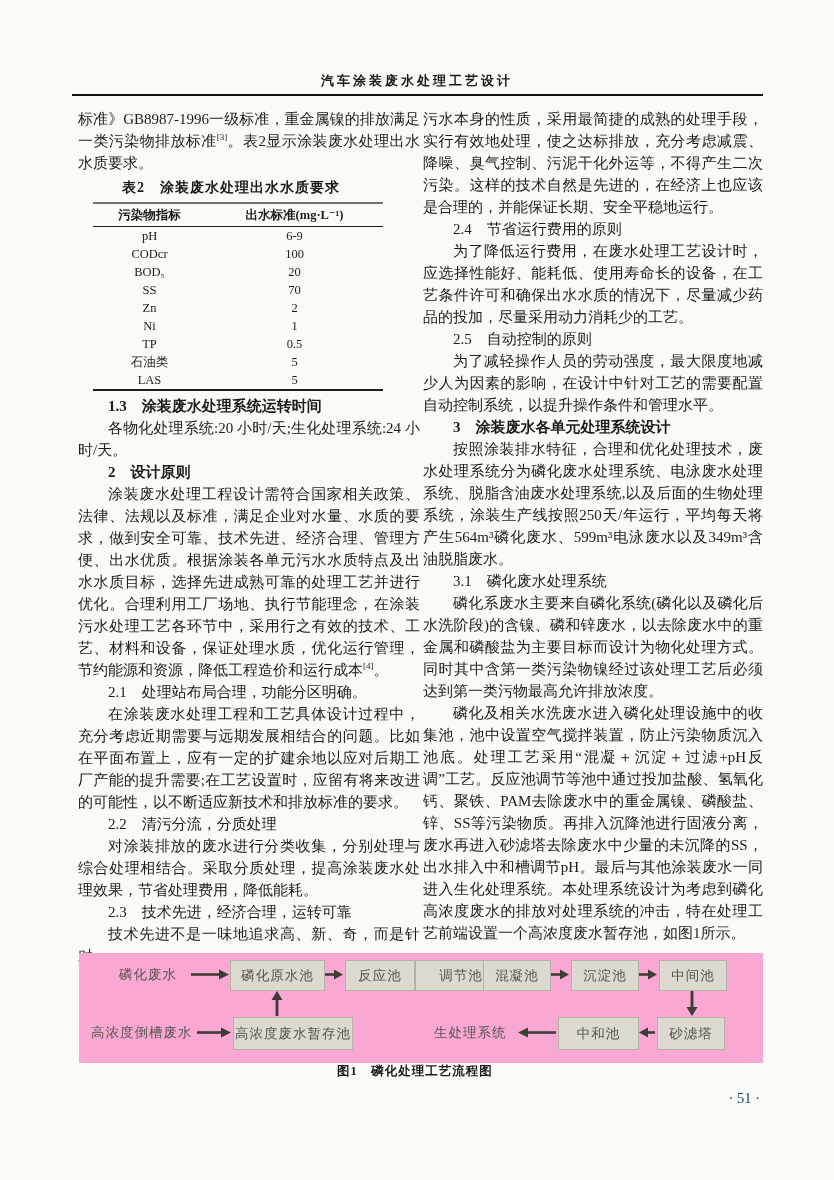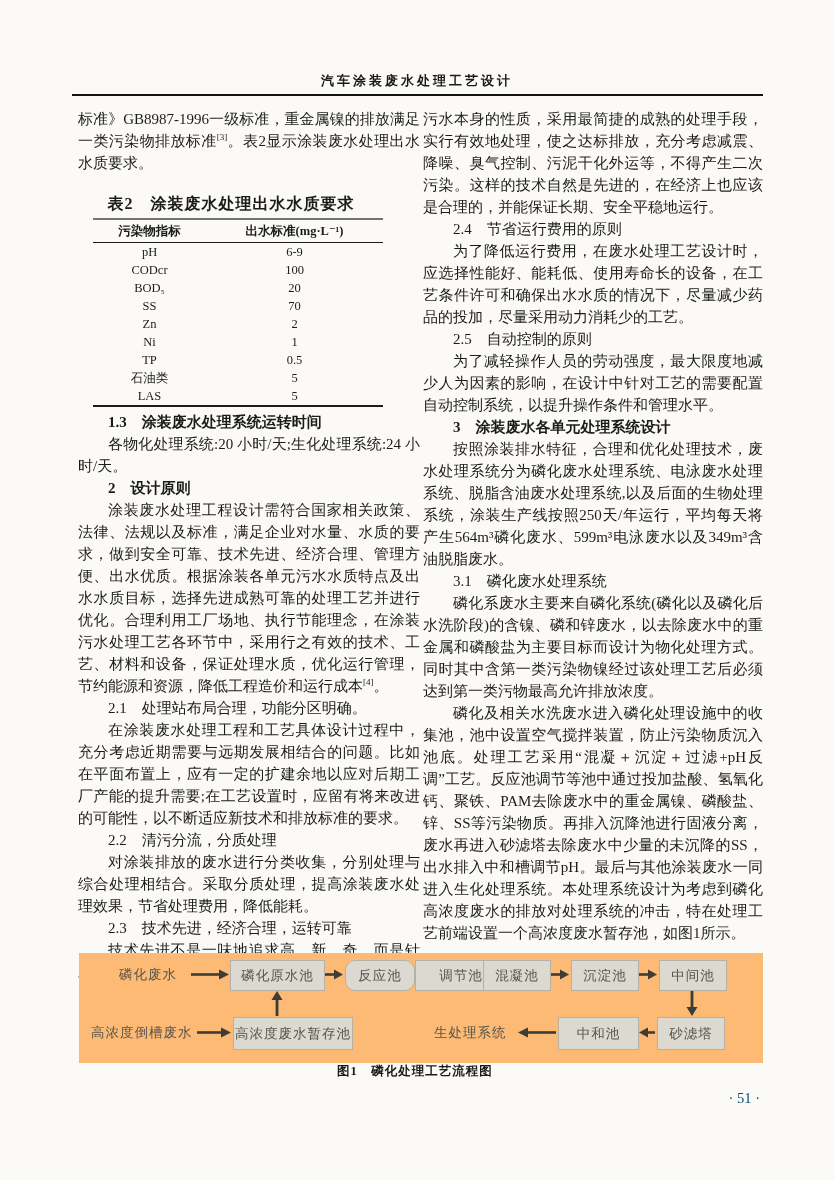--- a/index.html
+++ b/index.html
@@ -26,38 +26,38 @@
   .col-left{left:78px;width:342px;}
   .col-right{left:423px;width:340px;}
   .col p,.col div.h{margin:0;}
   .ind{text-indent:2em;}
   .h{text-indent:2em;}
   .h.b{font-weight:bold;}
   sup{font-size:9px;line-height:0;vertical-align:super;}
 
   
   .tbl-title{
-    margin:19px 0 3px 0;text-align:center;font-size:16px;font-weight:bold;
+    margin:3px 0 3px 0;text-align:center;font-size:14px;font-weight:bold;
     text-indent:0;letter-spacing:1px;width:306px;
   }
   table.wq{
     border-collapse:collapse;margin:0 0 4px 15px;width:290px;
     border-top:2px solid #737373;border-bottom:2px solid #1c1c1c;
     font-size:12.5px;line-height:18px;
   }
   table.wq th{
     font-weight:bold;border-bottom:1.5px solid #1c1c1c;
     padding:2px 0;text-align:center;font-size:12.5px;
   }
   table.wq td{padding:0;height:18px;text-align:center;}
 
   
   .figure{
     position:absolute;left:79px;top:953px;width:684px;height:110px;
-    background:#fdba74;
+    background:#f9a8d4;
   }
   .fbox{
     position:absolute;background:#dcd9d0;border:1px solid #b5b1a4;
     display:flex;align-items:center;justify-content:center;
     font-size:13.5px;color:#56544c;letter-spacing:1px;
   }
   .flabel{
     position:absolute;font-size:13.5px;color:#56544c;letter-spacing:1px;white-space:nowrap;
   }
   .farrow{position:absolute;}
@@ -174,21 +174,21 @@
       <polygon points="28,0.5 38,5.5 28,10.5" fill="#3e3c36"></polygon>
     </svg>
 
     <div class="fbox" style="left:151px;top:7px;width:93px;height:29px;">磷化原水池</div>
 
     <svg class="farrow" style="left:246px;top:16px;" width="18" height="11">
       <line x1="0" y1="5.5" x2="10" y2="5.5" stroke="#3e3c36" stroke-width="2.6"></line>
       <polygon points="9,0.5 18,5.5 9,10.5" fill="#3e3c36"></polygon>
     </svg>
 
-    <div class="fbox" style="left:266px;top:7px;width:68px;height:29px;border-radius:10px;">反应池</div>
+    <div class="fbox" style="left:266px;top:7px;width:68px;height:29px;">反应池</div>
     <div class="fbox" style="left:336px;top:7px;width:66px;height:29px;padding-left:12px;">调节池</div>
     <div class="fbox" style="left:404px;top:7px;width:66px;height:29px;">混凝池</div>
 
     <svg class="farrow" style="left:472px;top:16px;" width="18" height="11">
       <line x1="0" y1="5.5" x2="10" y2="5.5" stroke="#3e3c36" stroke-width="2.6"></line>
       <polygon points="9,0.5 18,5.5 9,10.5" fill="#3e3c36"></polygon>
     </svg>
 
     <div class="fbox" style="left:492px;top:7px;width:66px;height:29px;">沉淀池</div>
 

